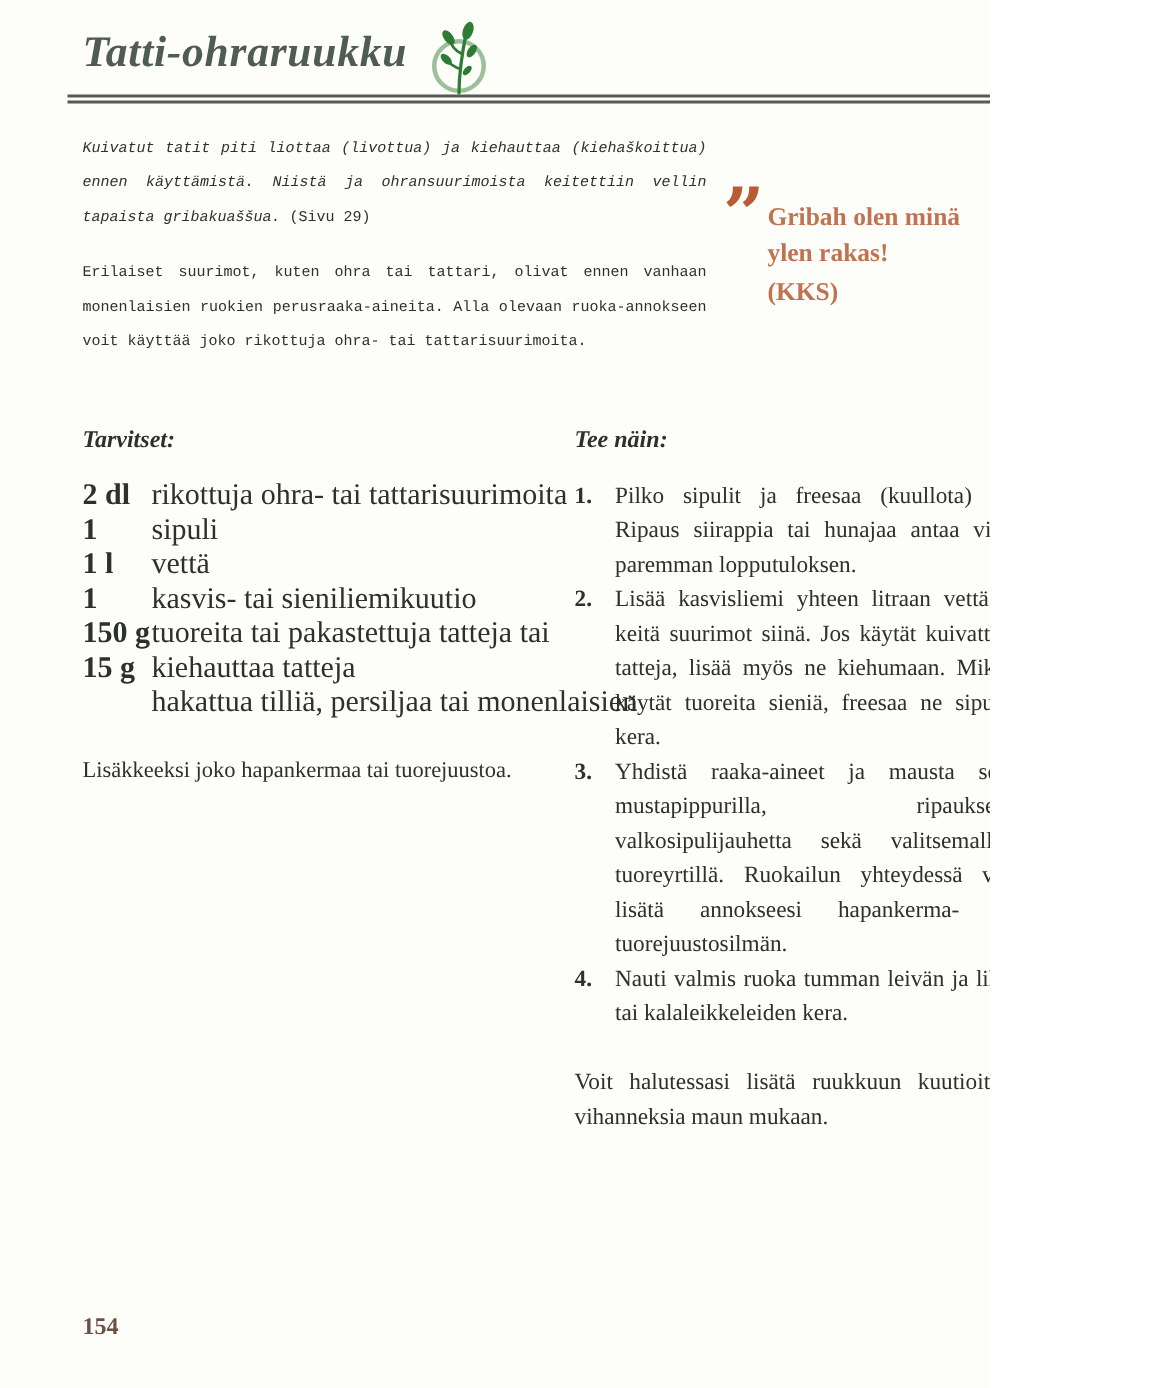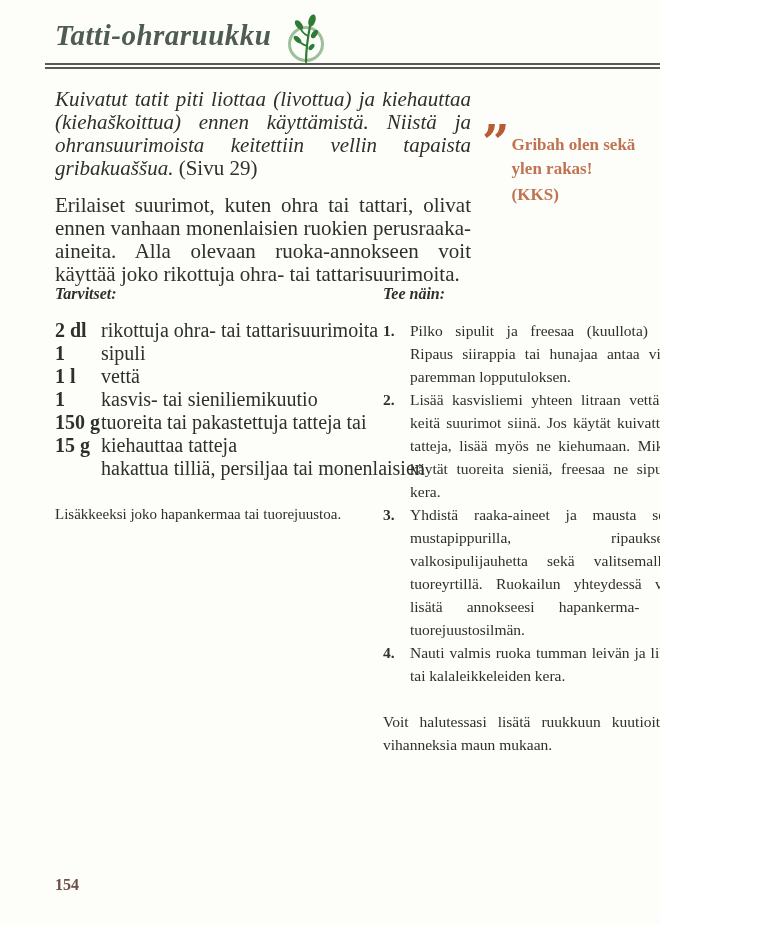--- a/index.html
+++ b/index.html
@@ -33,21 +33,21 @@
   .rule {
     margin-top: 3px;
     height: 6px;
     border-top: 2px solid #565b51;
     border-bottom: 2px solid #565b51;
   }
 
   
   .lead-col {
     position: absolute; left: 55px; top: 88px; width: 416px;
-    font-size: 21px; line-height: 23px; text-align: justify;
+    font-size: 10px; line-height: 23px; text-align: justify; font-family: Liberation Mono, monospace;
   }
   .lead-col p { margin: 0; }
   .intro-italic { font-style: italic; }
   .intro-ref { font-style: normal; }
   .description { margin-top: 14px !important; }
 
   
   .quote {
     position: absolute; left: 482px; top: 126px;
     display: flex; align-items: flex-start;
@@ -113,21 +113,21 @@
 
   <div class="lead-col">
     <p><span class="intro-italic">Kuivatut tatit piti liottaa (livottua) ja kiehauttaa (kiehaškoittua) ennen käyttämistä. Niistä ja ohransuurimoista keitettiin vellin tapaista gribakuaššua.</span>
       <span class="intro-ref">(Sivu 29)</span></p>
     <p class="description">Erilaiset suurimot, kuten ohra tai tattari, olivat ennen vanhaan monenlaisien ruokien perusraaka-aineita. Alla olevaan ruoka-annokseen voit käyttää joko rikottuja ohra- tai tattarisuurimoita.</p>
   </div>
 
   <div class="quote">
     <span class="qmark">”</span>
     <div class="qtext">
-      <div>Gribah olen sekä</div>
+      <div>Gribah olen minä</div>
       <div>ylen rakas!</div>
       <div class="qattr">(KKS)</div>
     </div>
   </div>
 
   <section class="left-col">
     <h2 class="col-heading">Tarvitset:</h2>
     <div>
       <div class="ing-row">
         <span class="ing-qty">2 dl</span>

